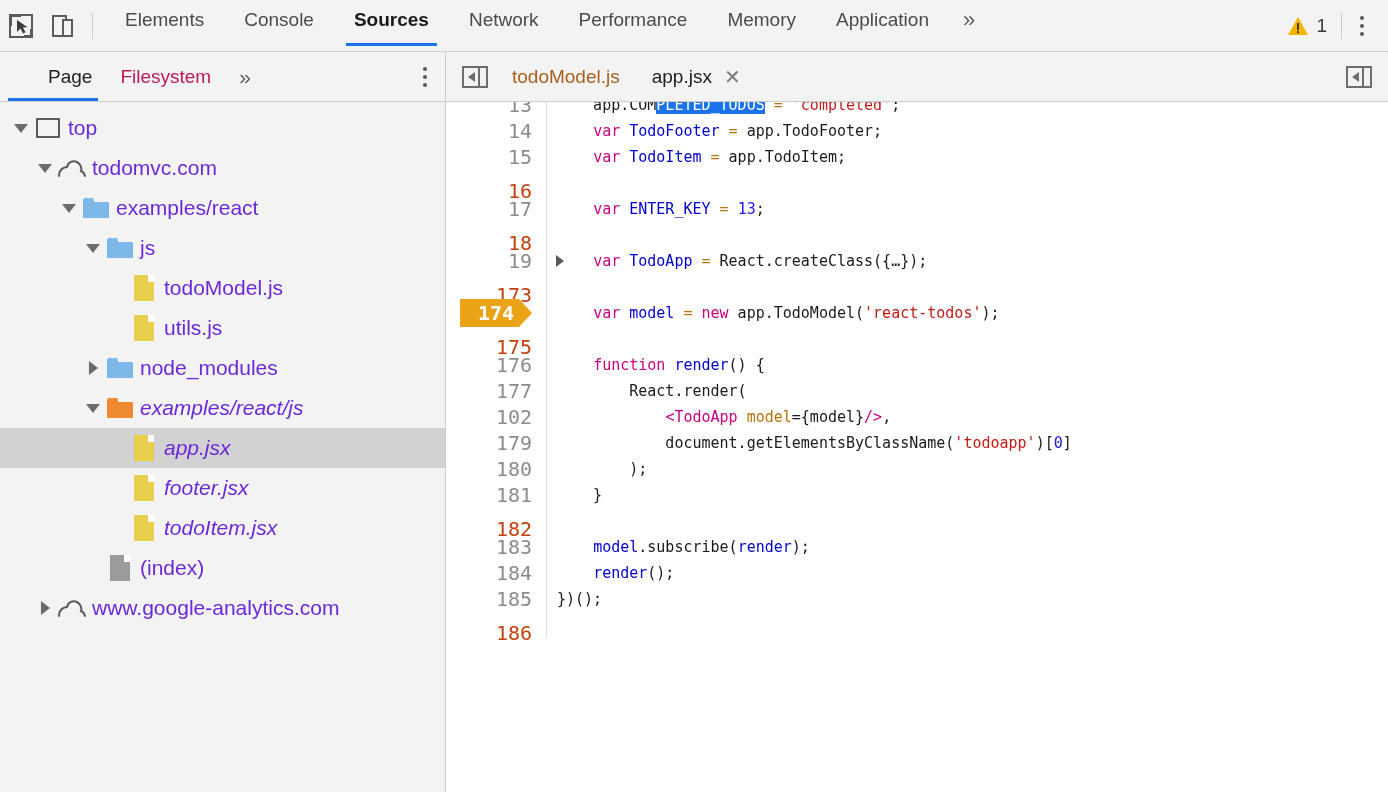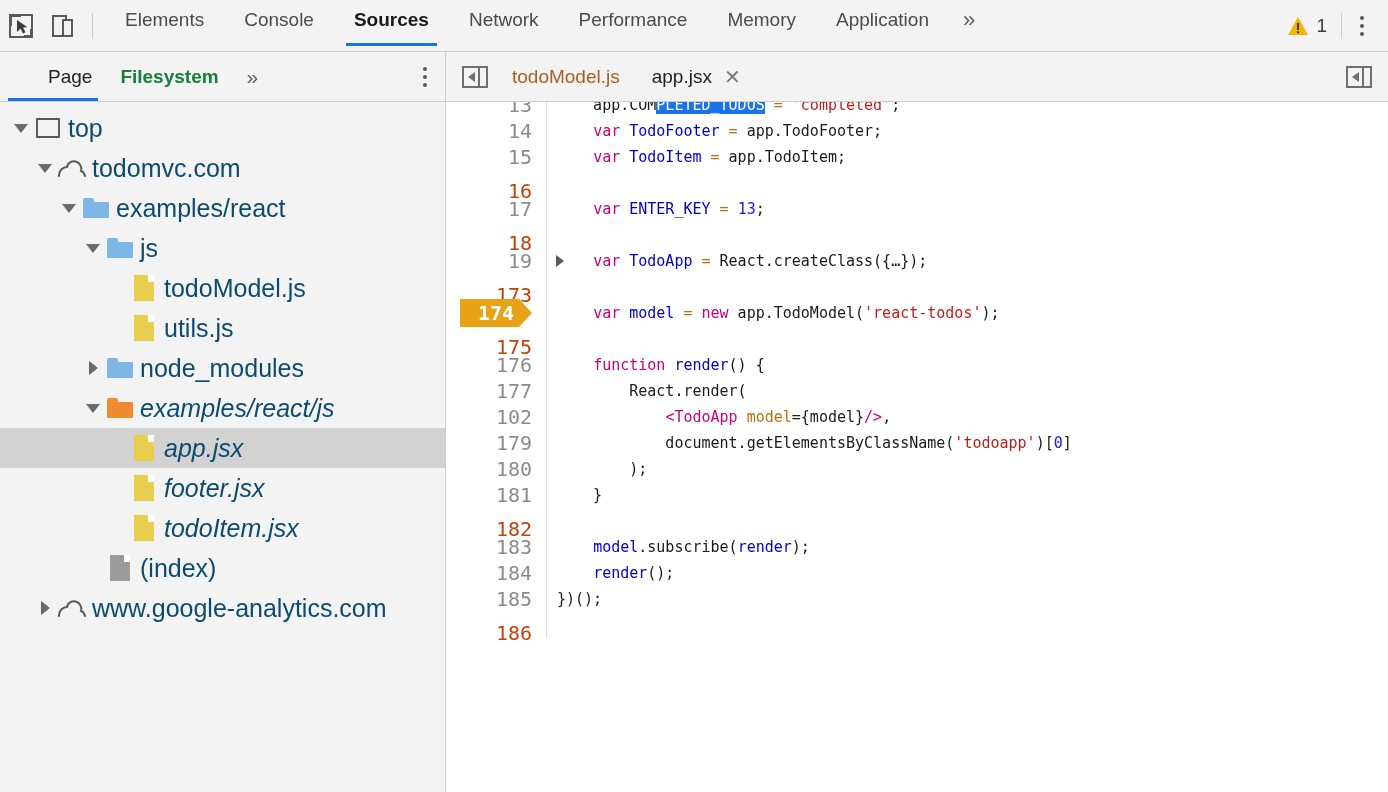--- a/index.html
+++ b/index.html
@@ -57,21 +57,21 @@
   }
   .nav-tab {
     font-size: 19px; padding: 0 14px; height: 49px;
     display:flex; align-items:center; position: relative; white-space: nowrap;
   }
   .nav-tab:first-child { padding-left: 10px; }
   .nav-tab.selected { color: #222; font-weight: 400; padding-left: 48px; }
   .nav-tab.selected::after {
     content:""; position:absolute; left:8px; right:8px; bottom:0; height:3px; background:#1a73e8;
   }
-  .nav-tab.unsel { color: #15803d; font-weight: bold; }
+  .nav-tab.unsel { color: #be185d; }
   .nav-tab.chev { color:#5a5a5a; font-size: 21px; letter-spacing:-1px; }
   .nav-kebab { position:absolute; right: 18px; top: 50%; transform: translateY(-50%);
                display:flex; flex-direction:column; gap:4px; align-items:center; }
   .nav-kebab i { width:4px; height:4px; border-radius:50%; background:#5a5a5a; }
 
   .editor-tabstrip {
     flex: 1; height: 50px;
     background: #f3f3f3;
     border-bottom: 1px solid #cdcdcd;
     display: flex; align-items: center; position: relative;
@@ -108,21 +108,21 @@
   
   .sidebar {
     width: 446px; flex: 0 0 446px;
     background: #f3f3f3;
     border-right: 1px solid #cdcdcd;
     overflow: hidden; position: relative;
     padding-top: 6px;
   }
   .tree-row {
     height: 40px; display: flex; align-items: center;
-    font-size: 25px; color: #0c4a6e; white-space: nowrap;
+    font-size: 21px; color: #6d28d9; white-space: nowrap;
   }
   .tree-row.selected { background: #d2d2d2; }
   .tree-row .twisty {
     width: 22px; flex: 0 0 22px; display:flex; align-items:center; justify-content:center;
   }
   .tw-down { width:0;height:0;border-left:7px solid transparent;border-right:7px solid transparent;border-top:9px solid #6b6b6b; }
   .tw-right { width:0;height:0;border-top:7px solid transparent;border-bottom:7px solid transparent;border-left:9px solid #6b6b6b; }
   .ic { width: 32px; flex:0 0 32px; display:flex; align-items:center; justify-content:center; }
   .lbl { margin-left: 4px; }
   .lbl.italic { font-style: italic; }

